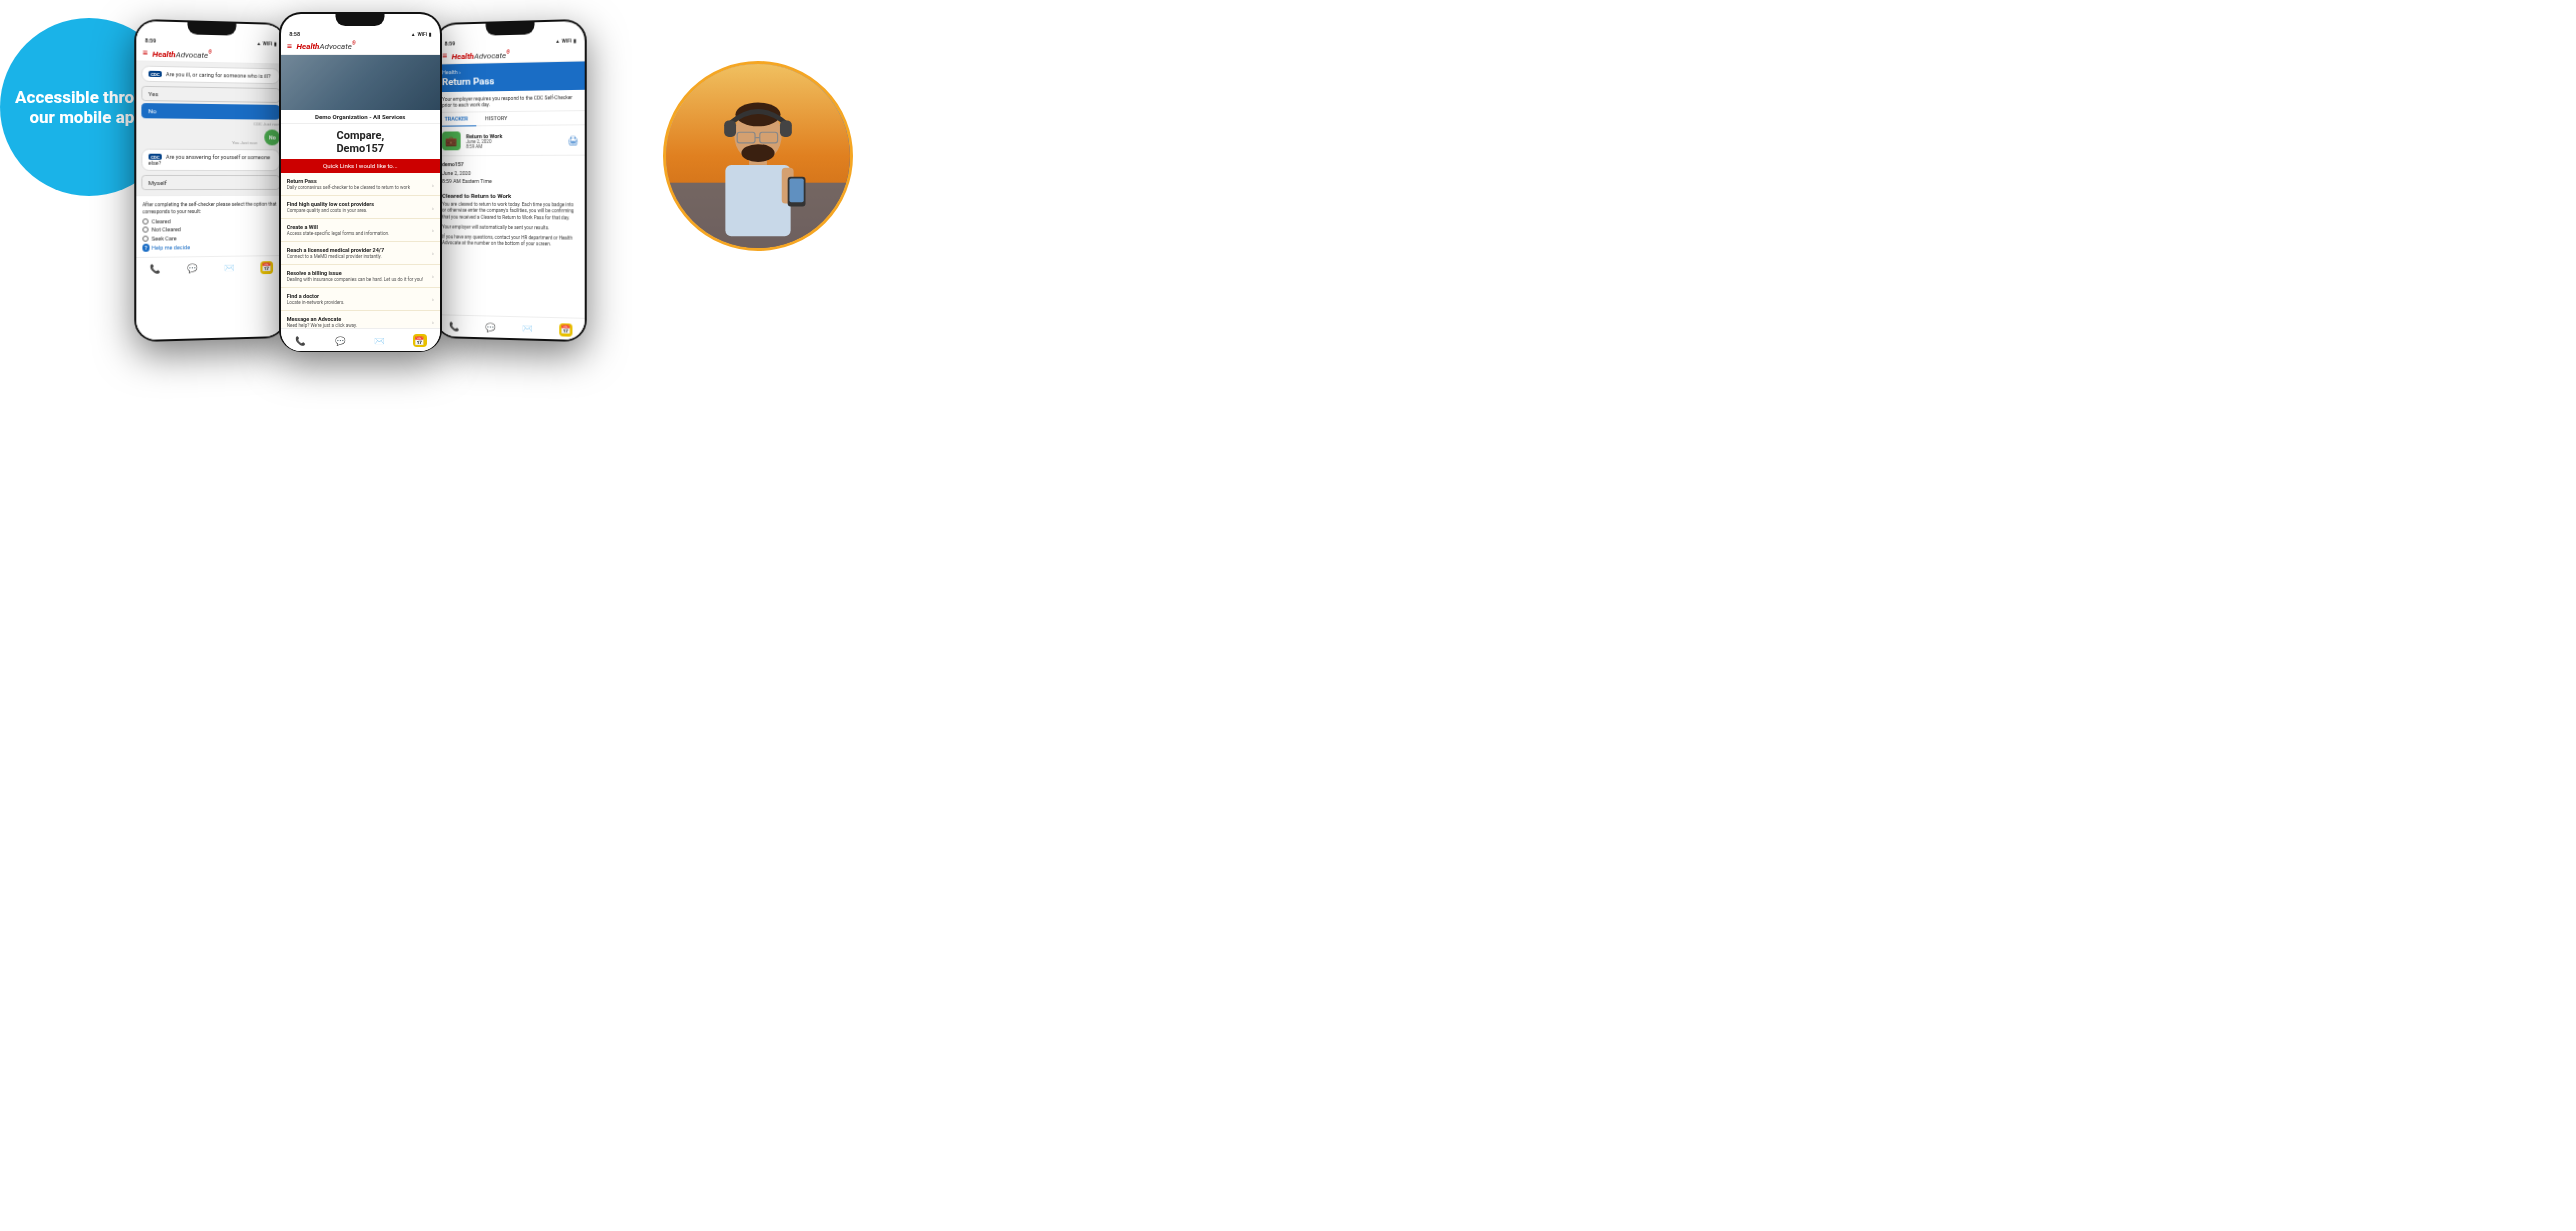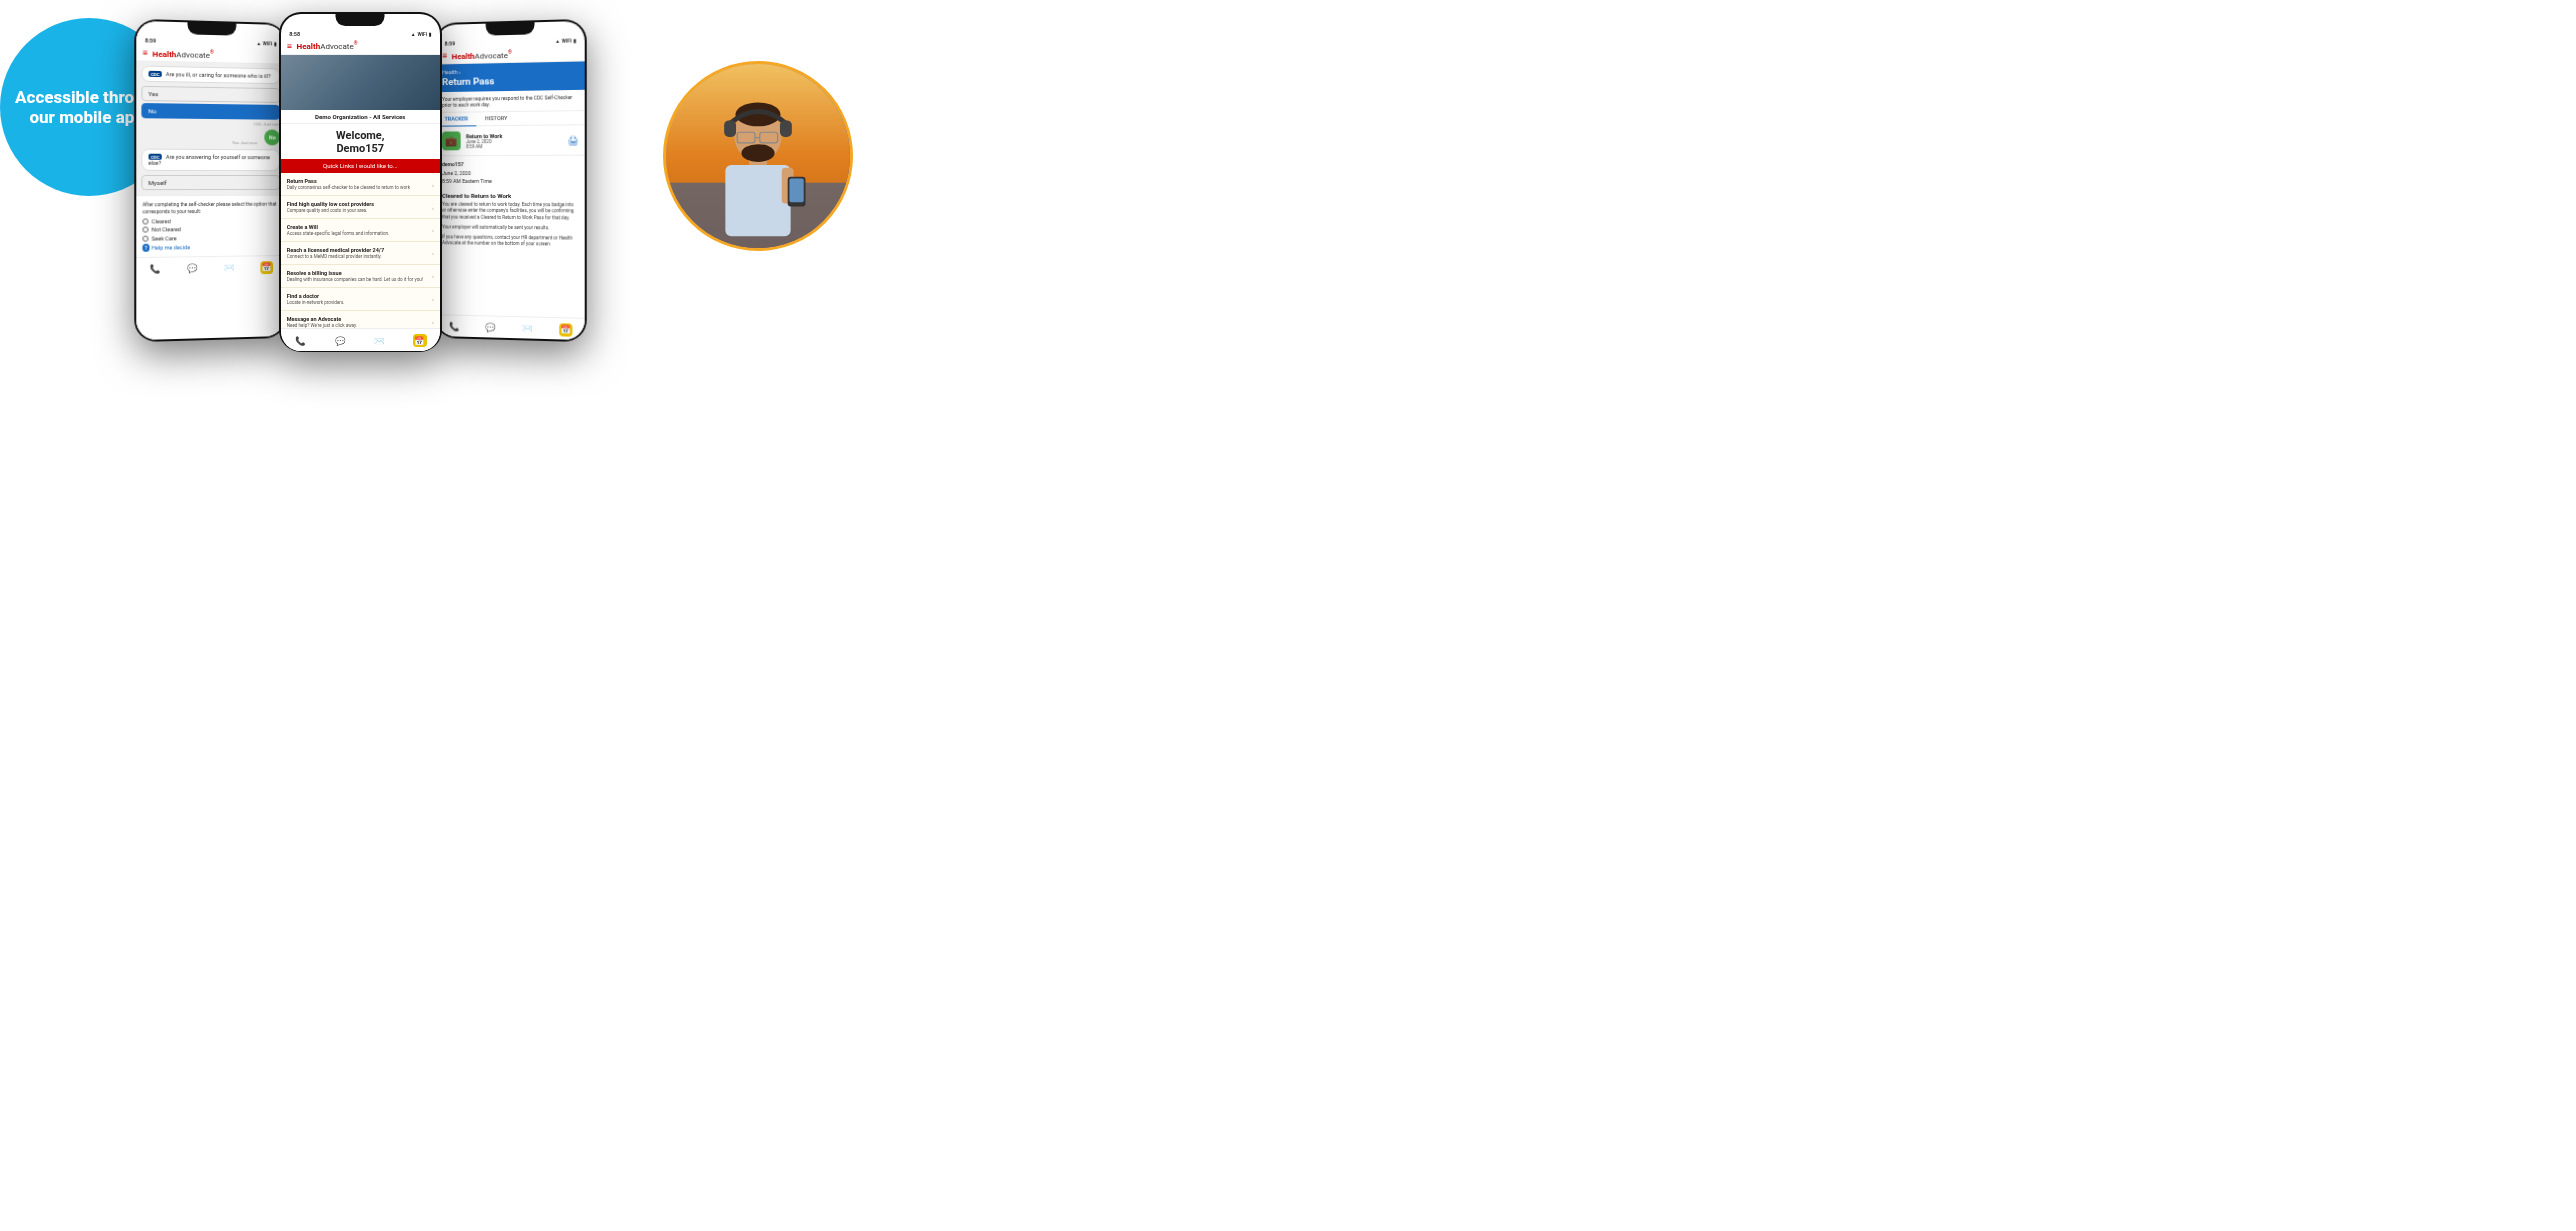--- a/index.html
+++ b/index.html
@@ -168,20 +168,21 @@
     }
 
     .logo-text {
       font-size: 8px;
       font-weight: 700;
       color: #cc0000;
     }
 
     .logo-text span {
       color: #cc0000;
+      font-style: italic;
     }
 
     
     .phone1-content {
       background: #fff;
       height: 100%;
       overflow: hidden;
     }
 
     .cdc-bubble {
@@ -620,21 +621,21 @@
           </div>
 
           <div class="phone2-header-img">
             <div style="position:absolute;inset:0;background:linear-gradient(135deg,#8faabf 0%,#5c7e99 50%,#3a5a74 100%);"></div>
           </div>
 
           <div class="org-title">Demo Organization - All Services</div>
 
           <div class="welcome-section">
             <div class="welcome-text">
-              <span>Welcome,</span><br>
+              <span>Compare,</span><br>
               <span>Demo157</span>
             </div>
           </div>
 
           <div class="quick-links-bar">
             <span>Quick Links</span>
             <span> I would like to...</span>
           </div>
 
           <div class="menu-list">

